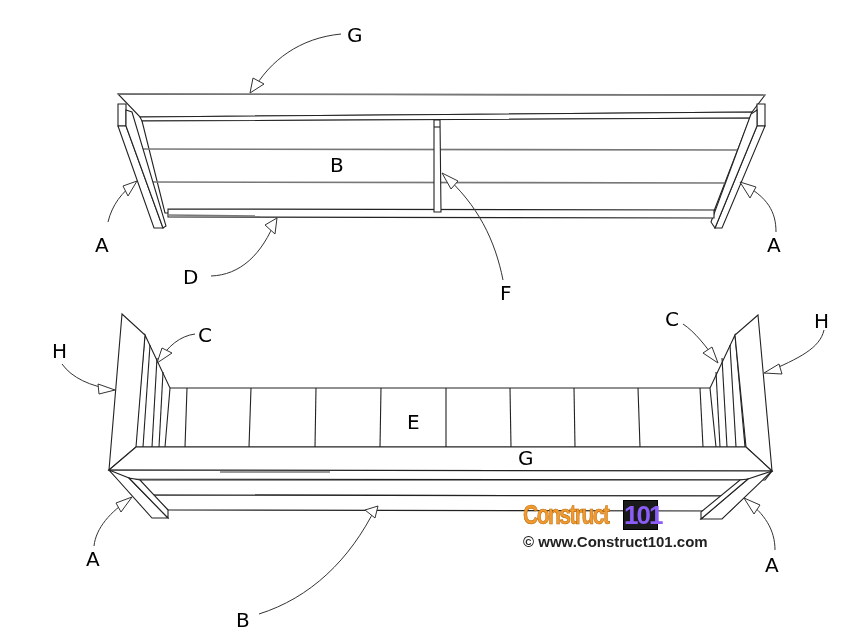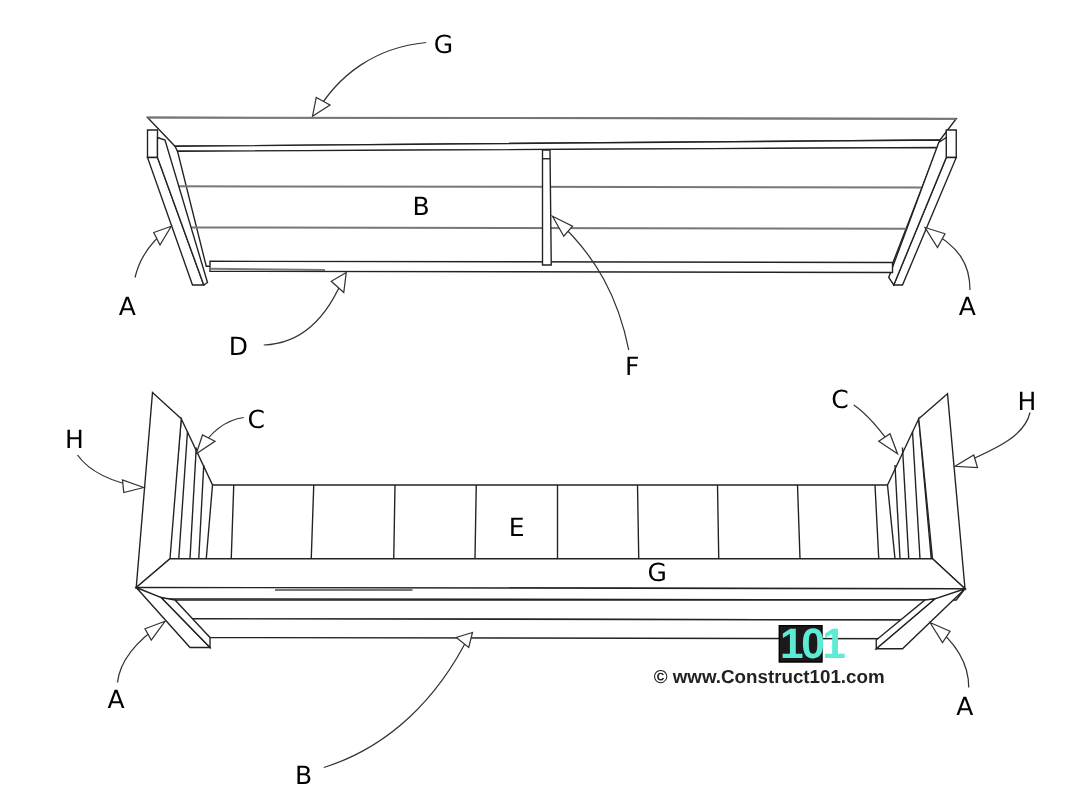--- a/index.html
+++ b/index.html
@@ -7,21 +7,21 @@
   #diagram { position: absolute; left: 0; top: 0; width: 865px; height: 641px; }
   .lbl { font-family: "DejaVu Sans", sans-serif; font-size: 20px; fill: #000; }
   .ln { stroke: #222; stroke-width: 1.1; fill: #fff; }
   .ln2 { stroke: #222; stroke-width: 1.1; fill: none; }
   .gry { stroke: #777; stroke-width: 1.6; fill: none; }
   .arc { stroke: #333; stroke-width: 1; fill: none; }
   .head { stroke: #333; stroke-width: 1; fill: #fff; }
   .logo { position: absolute; left: 523px; top: 500px; width: 135px; height: 45px; }
   .logo-main { position: absolute; left: 0; top: 0; height: 30px; display: flex; align-items: stretch; }
   .logo-word { font-family: "Liberation Sans", sans-serif; font-weight: bold; font-size: 27px; line-height: 30px; color: #f29a2e; letter-spacing: -2px; transform: scaleX(0.78); transform-origin: left center; -webkit-text-stroke: 0.6px #b86b10; }
-  .logo-num { position: absolute; left: 100px; top: 0; height: 28px; width: 33px; background: #1a1a1a; color: #5eead4; font-family: "Liberation Sans", sans-serif; font-weight: bold; font-size: 34px; line-height: 28px; text-align: center; letter-spacing: -2px; border: 1px solid #000; }
+  .logo-num { position: absolute; left: 100px; top: 0; height: 28px; width: 33px; background: #1a1a1a; color: #8b5cf6; font-family: "Liberation Sans", sans-serif; font-weight: bold; font-size: 26px; line-height: 28px; text-align: center; letter-spacing: -2px; border: 1px solid #000; }
   .logo-url { position: absolute; left: 0; top: 33px; font-family: "Liberation Sans", sans-serif; font-weight: bold; font-size: 15px; color: #222; white-space: nowrap; }
 </style>
 </head>
 <body>
 
 <svg id="diagram" viewBox="0 0 865 641" xmlns="http://www.w3.org/2000/svg">
 
   <g>
 
     <polygon class="ln" points="118,94 765,95 752,112 140,117"></polygon>
@@ -135,15 +135,18 @@
 
     <path class="arc" d="M775,550 C775,530 765,514 745,499"></path>
     <polygon class="head" points="744,498 760,505 754,514"></polygon>
 
     <path class="arc" d="M259,614 C310,598 350,560 376,507"></path>
     <polygon class="head" points="378,506 365,510 375,518"></polygon>
   </g>
 </svg>
 
 <div class="logo">
+  <div class="logo-main">
+    <span class="logo-word">Construct</span>
+  </div>
   <span class="logo-num">101</span>
   <span class="logo-url">© www.Construct101.com</span>
 </div>
 
 </body></html>

